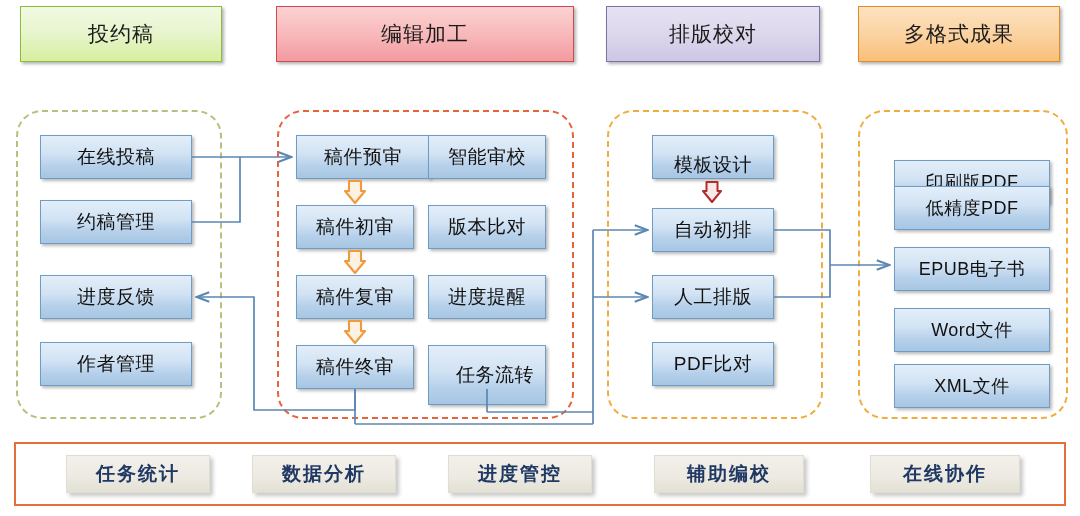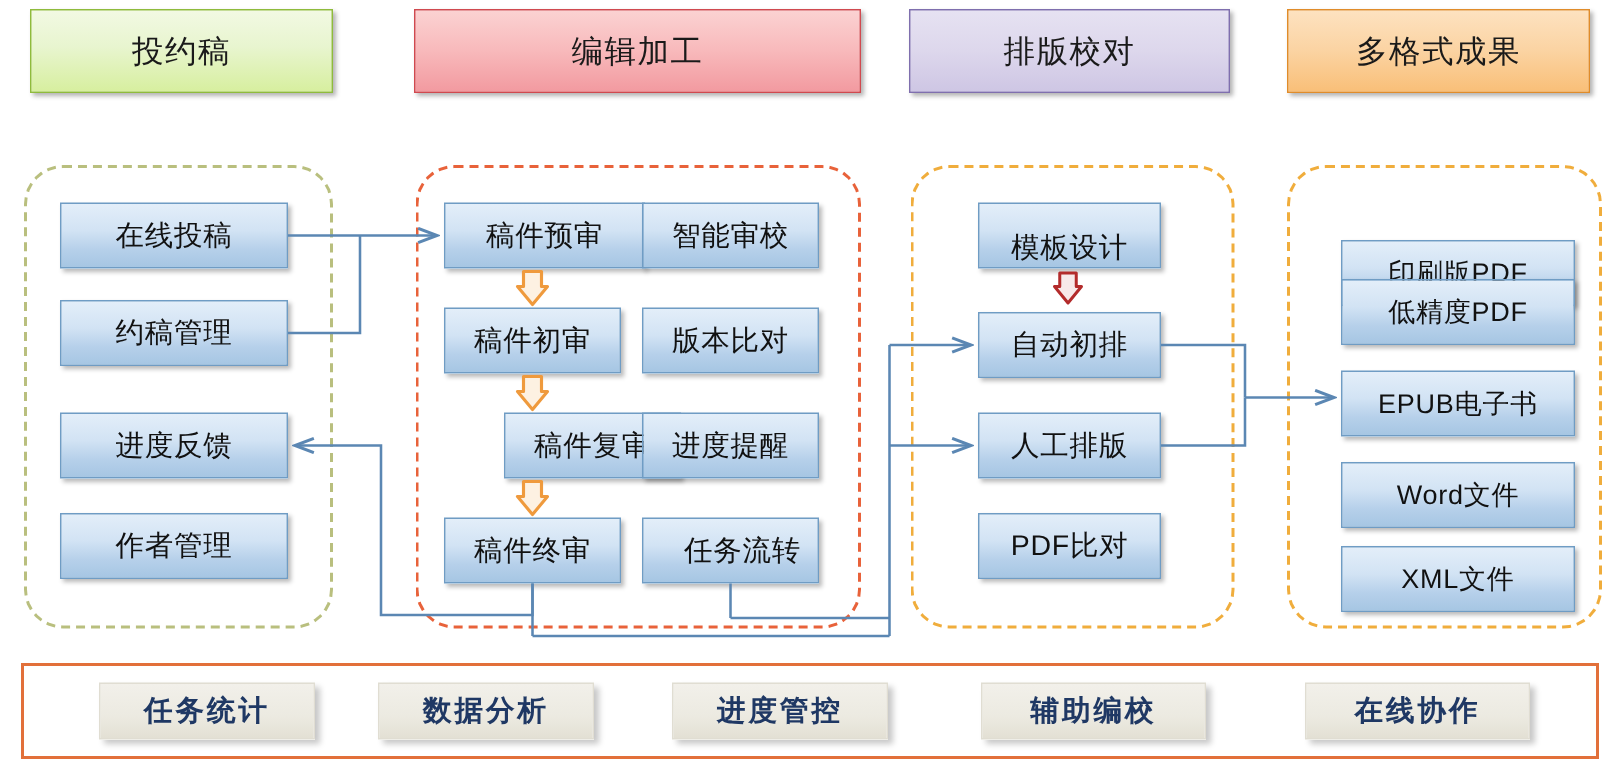--- a/index.html
+++ b/index.html
@@ -136,37 +136,37 @@
   <div class="node" style="left:40px;top:342px;width:152px;height:44px;">
     <span>作者管理</span>
   </div>
 
   <div class="node" style="left:296px;top:135px;width:134px;height:44px;">
     <span>稿件预审</span>
   </div>
   <div class="node" style="left:296px;top:205px;width:118px;height:44px;">
     <span>稿件初审</span>
   </div>
-  <div class="node" style="left:296px;top:275px;width:118px;height:44px;margin-left:40px;">
+  <div class="node" style="left:296px;top:275px;width:118px;height:44px;">
     <span>稿件复审</span>
   </div>
   <div class="node" style="left:296px;top:345px;width:118px;height:44px;">
     <span>稿件终审</span>
   </div>
 
   <div class="node" style="left:428px;top:135px;width:118px;height:44px;">
     <span>智能审校</span>
   </div>
   <div class="node" style="left:428px;top:205px;width:118px;height:44px;">
     <span>版本比对</span>
   </div>
   <div class="node" style="left:428px;top:275px;width:118px;height:44px;">
     <span>进度提醒</span>
   </div>
-  <div class="node" style="left:428px;top:345px;width:118px;height:44px;padding-left:16px;">
+  <div class="node" style="left:428px;top:345px;width:118px;height:60px;padding-left:16px;">
     <span>任务流转</span>
   </div>
 
   <div class="node" style="left:652px;top:135px;width:122px;height:44px;align-items:flex-end;">
     <span>模板设计</span>
   </div>
   <div class="node" style="left:652px;top:208px;width:122px;height:44px;">
     <span>自动初排</span>
   </div>
   <div class="node" style="left:652px;top:275px;width:122px;height:44px;">

